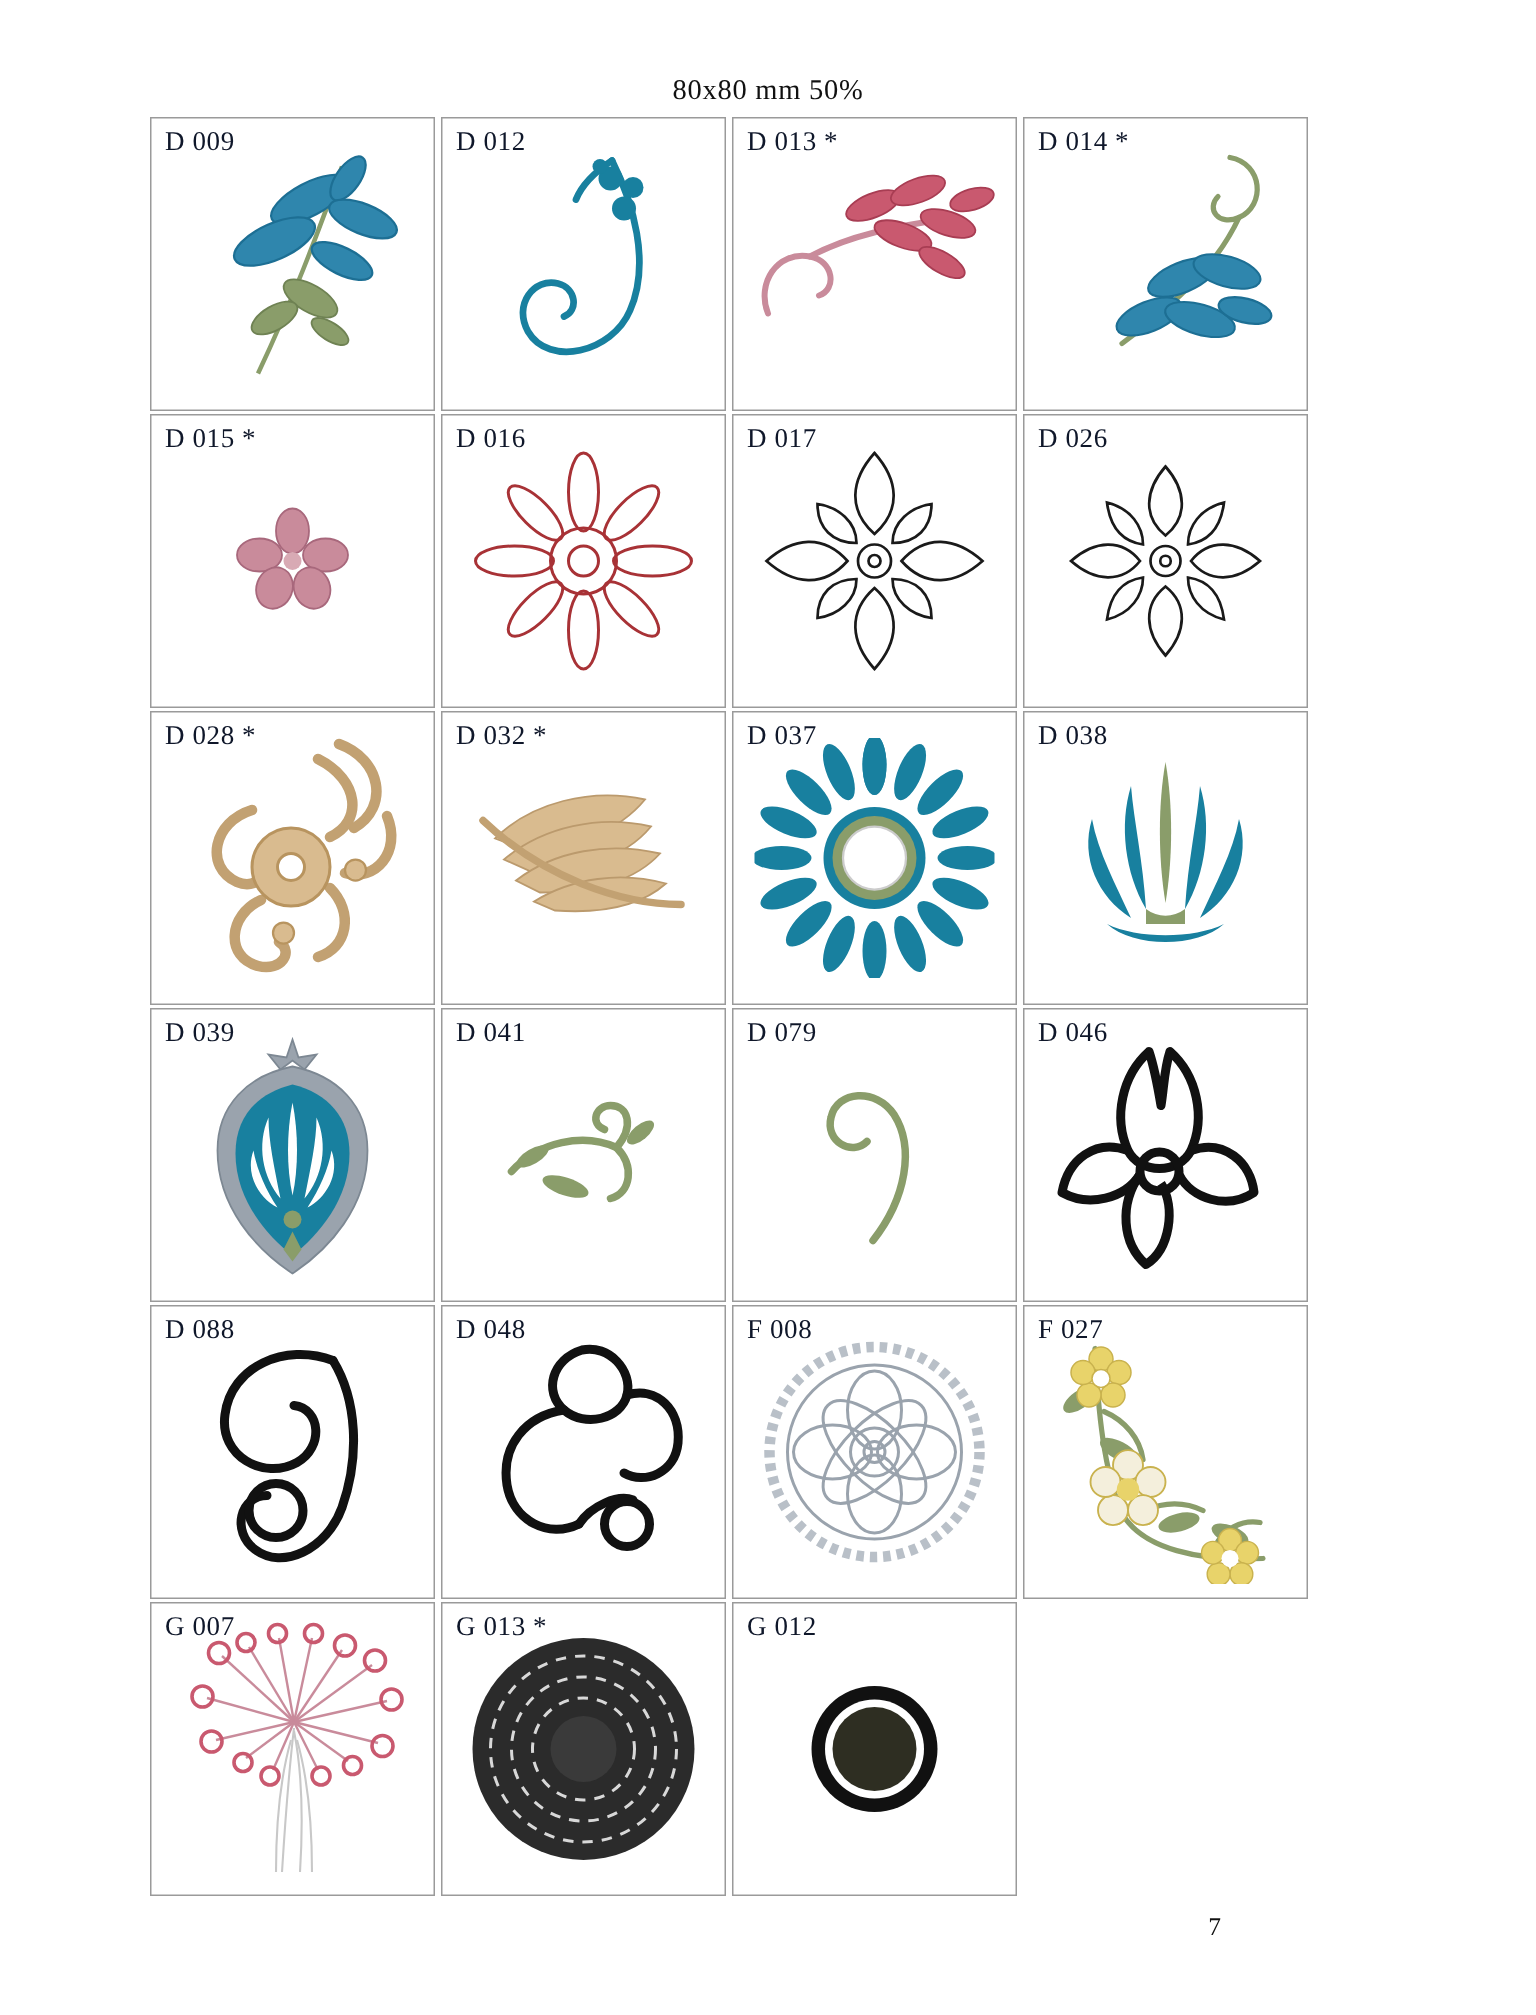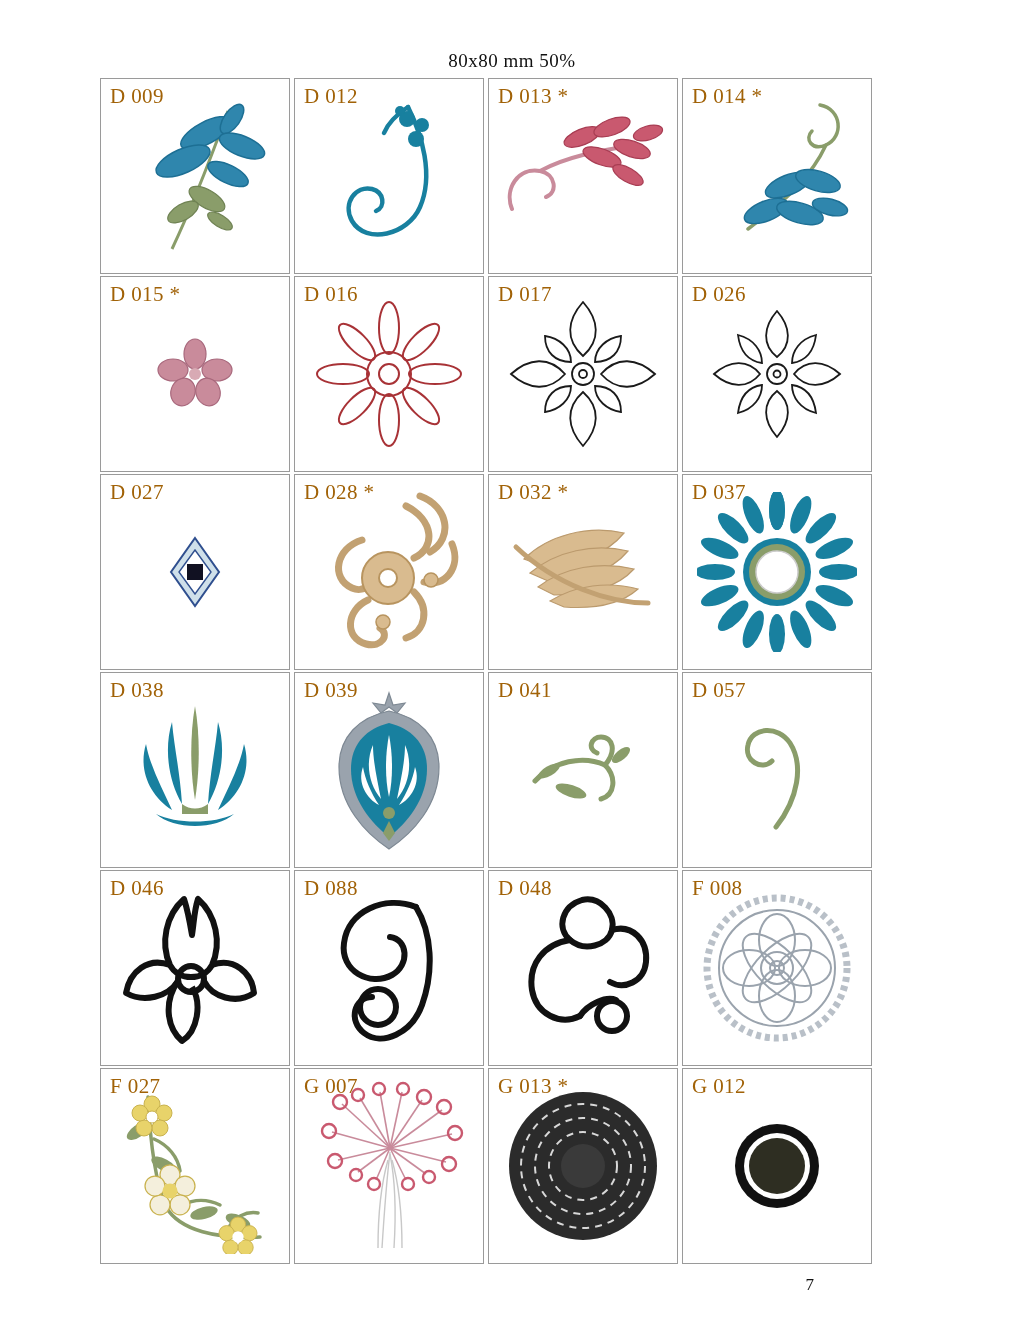--- a/index.html
+++ b/index.html
@@ -48,22 +48,22 @@
     border: 1px solid #9a9a9a;
     box-sizing: border-box;
     background: #fff;
     overflow: hidden;
   }
   .cell-label {
     position: absolute;
     top: 5px;
     left: 9px;
     font-family: "Liberation Serif", serif;
-    font-size: 21px;
-    color: #a16207;
+    font-size: 18px;
+    color: #0f172a;
     letter-spacing: 0.4px;
     z-index: 3;
   }
   .art {
     position: absolute;
     inset: 0;
     display: flex;
     align-items: center;
     justify-content: center;
   }
@@ -239,30 +239,20 @@
             <path d="M114 36 C98 40 90 52 90 64 C104 62 112 52 114 36 Z"></path>
             <path d="M36 114 C52 110 60 98 60 86 C46 88 38 98 36 114 Z"></path>
             <path d="M114 114 C98 110 90 98 90 86 C104 88 112 98 114 114 Z"></path>
             <circle cx="75" cy="75" r="10"></circle>
             <circle cx="75" cy="75" r="3.5"></circle>
           </g>
         </svg>
       </div>
     </div>
 
-    <div class="cell">
-      <div class="cell-label">D 027</div>
-      <div class="art">
-        <svg width="120" height="120" viewBox="0 0 120 120">
-          <polygon points="60,26 84,60 60,94 36,60" fill="#cfe0ea" stroke="#2f4f8f" stroke-width="2"></polygon>
-          <polygon points="60,38 76,60 60,82 44,60" fill="#ffffff" stroke="#2f4f8f" stroke-width="1.4"></polygon>
-          <rect x="52" y="52" width="16" height="16" fill="#111122"></rect>
-        </svg>
-      </div>
-    </div>
 
     <div class="cell">
       <div class="cell-label">D 028 *</div>
       <div class="art">
         <svg width="175" height="180" viewBox="0 0 175 180">
           <g fill="none" stroke="#c2a172" stroke-width="7" stroke-linecap="round">
             <path d="M118 14 C146 24 152 56 128 70"></path>
             <path d="M104 24 C132 38 134 66 112 76"></path>
             <path d="M150 62 C160 86 142 106 122 100"></path>
             <path d="M60 58 C34 66 28 96 50 106 C64 112 74 98 64 90"></path>
@@ -386,21 +376,21 @@
           <g fill="#8a9d6a">
             <ellipse cx="58" cy="76" rx="16" ry="6" transform="rotate(18 58 76)"></ellipse>
             <ellipse cx="36" cy="56" rx="12" ry="5" transform="rotate(-30 36 56)"></ellipse>
             <ellipse cx="108" cy="40" rx="11" ry="5" transform="rotate(-40 108 40)"></ellipse>
           </g>
         </svg>
       </div>
     </div>
 
     <div class="cell">
-      <div class="cell-label">D 057</div>
+      <div class="cell-label">D 079</div>
       <div class="art">
         <svg width="130" height="150" viewBox="0 0 130 150">
           <g fill="none" stroke="#8a9d6a" stroke-width="5" stroke-linecap="round">
             <path d="M64 132 C86 104 92 70 78 48 C66 30 40 32 36 50 C32 66 50 76 60 66"></path>
           </g>
         </svg>
       </div>
     </div>
 
     <div class="cell">

